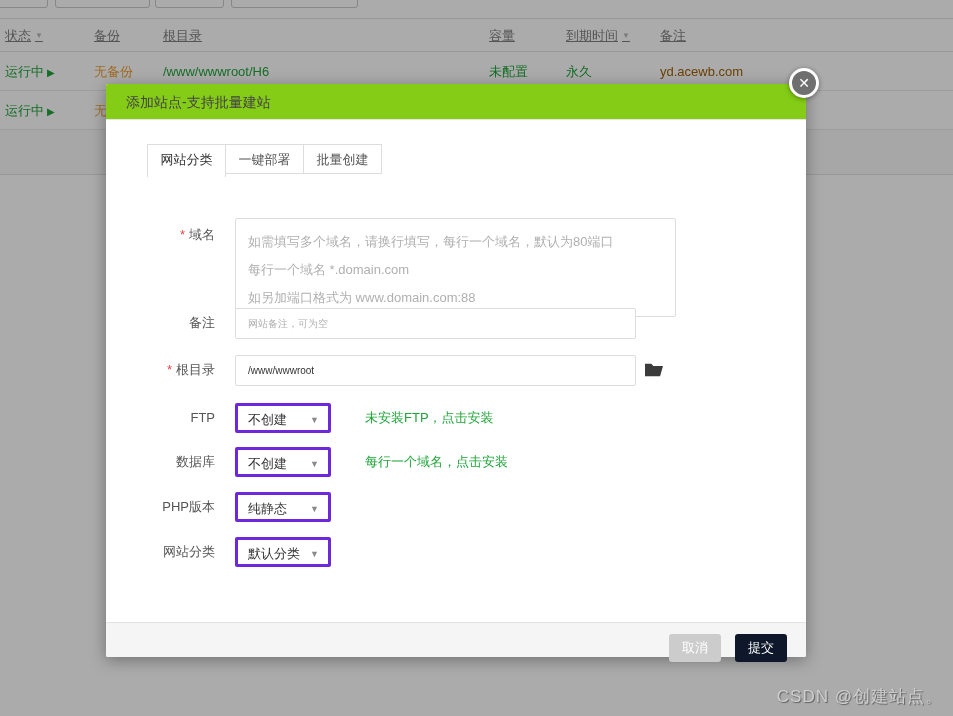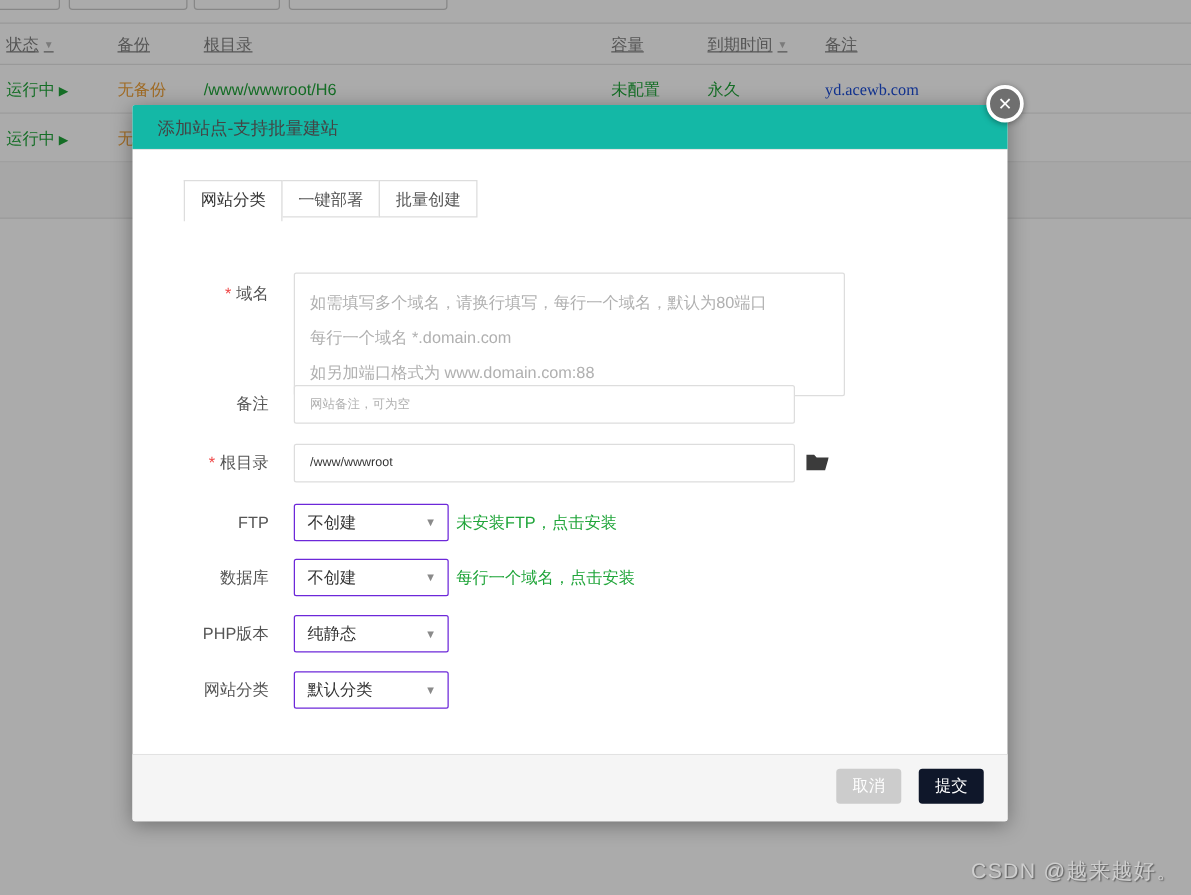--- a/index.html
+++ b/index.html
@@ -15,36 +15,36 @@
   .stub4 { left:231px; width:127px; }
 
   .site-table { position:absolute; left:0; top:18px; right:0; }
   .thead { position:relative; height:34px; border-top:1px solid #e5e5e5; border-bottom:1px solid #e5e5e5; }
   .thead span.h { position:absolute; top:0; line-height:34px; font-size:13px; color:#808080;text-decoration:underline; }
   .trow { position:relative; height:39px; border-bottom:1px solid #eaeaea; }
   .trow span.c { position:absolute; top:0; line-height:39px; font-size:13px; }
   .c1{left:5px;} .c2{left:94px;} .c3{left:163px;} .c4{left:489px;} .c5{left:566px;} .c6{left:660px;}
   .green { color:#20a53a; }
   .orange { color:#efa037; }
-  .dark { color:#1d4ed8;font-family:Liberation Serif, serif; }
+  .dark { color:#a16207; }
   .play { font-size:10px; margin-left:3px; }
   .sort-caret { font-size:8px; color:#b8b8b8; margin-left:4px; vertical-align:2px; }
   .tfoot-band { position:relative; height:45px; background:#fafafa; border-bottom:1px solid #e5e5e5; }
 
   
   .overlay { position:absolute; inset:0; background:rgba(0,0,0,0.33); z-index:5; }
 
   
   .watermark { position:absolute; right:10px; bottom:8px; z-index:6; font-size:17px; color:#cecece;
                text-shadow:1px 1px 1px rgba(0,0,0,0.45); letter-spacing:1px; }
 
   
   .modal { position:absolute; left:106px; top:84px; width:700px; height:573px; background:#fff; z-index:10;
            border-radius:2px; box-shadow:0 3px 16px rgba(0,0,0,0.35); }
-  .m-header { position:absolute; left:0; top:0; right:0; height:36px; background:#14b8a6;
+  .m-header { position:absolute; left:0; top:0; right:0; height:36px; background:#84cc16;
               border-bottom:1px solid #e5e5e5; border-radius:2px 2px 0 0; }
   .m-title { line-height:36px; padding-left:20px; font-size:14px; color:#444; }
   .m-close { position:absolute; left:683px; top:-16px; width:30px; height:30px; border-radius:50%;
              background:#6f6f6f; border:3px solid #fff; box-shadow:0 1px 5px rgba(0,0,0,0.4);
              color:#fff; font-size:14px; font-weight:bold; text-align:center; line-height:24px; cursor:pointer; }
 
   .tabs { position:absolute; left:41px; top:60px; height:33px; display:flex; }
   .tab { width:79px; height:30px; line-height:30px; text-align:center; font-size:13px; color:#555;
          background:#fff; border:1px solid #ddd; margin-left:-1px; cursor:pointer; }
   .tab:first-child { margin-left:0; }
@@ -67,27 +67,27 @@
   .row-root { top:271px; height:30px; }
   .text-input { width:401px; height:31px; border:1px solid #ddd; border-radius:2px; font-family:inherit;
                 font-size:10px; padding:0 12px; color:#333; }
   .text-input::placeholder { color:#b0b0b0; }
   .folder-btn { position:absolute; left:539px; top:6px; width:18px; height:18px; cursor:pointer; }
 
   .row-ftp { top:319px; height:30px; }
   .row-db  { top:363px; height:30px; }
   .row-php { top:408px; height:30px; }
   .row-cat { top:453px; height:30px; }
-  .sel { position:absolute; left:129px; top:0; width:124px; height:30px; border:1px solid #6d28d9;
+  .sel { position:absolute; left:129px; top:0; width:96px; height:30px; border:3px solid #6d28d9;
          border-radius:2px; background:#fff; cursor:pointer; }
   .sel .sel-text { display:block; line-height:28px; padding-left:10px; font-size:13px; color:#333; }
   .sel .sel-caret { position:absolute; right:9px; top:0; line-height:28px; font-size:9px; color:#8a8a8a; }
   .hint { position:absolute; left:259px; top:0; line-height:30px; font-size:13px; color:#20a53a; cursor:pointer; }
 
-  .m-footer { position:absolute; left:0; bottom:0; right:0; height:54px; background:#f5f5f5;
+  .m-footer { position:absolute; left:0; bottom:0; right:0; height:35px; background:#f5f5f5;
               border-top:1px solid #e2e2e2; border-radius:0 0 2px 2px; }
   .btns { position:absolute; right:19px; top:11px; display:flex; gap:14px; }
   .btn { height:28px; padding:0 13px; border:none; border-radius:3px; font-family:inherit; font-size:13px;
          color:#fff; cursor:pointer; line-height:28px; }
   .btn-cancel { background:#cccccc; }
   .btn-submit { background:#0f172a; }
 </style>
 </head>
 <body>
 
@@ -201,13 +201,13 @@
   </div>
 
   <div class="m-footer">
     <div class="btns">
       <button class="btn btn-cancel">取消</button>
       <button class="btn btn-submit">提交</button>
     </div>
   </div>
 </div>
 
-<div class="watermark">CSDN @越来越好。</div>
+<div class="watermark">CSDN @创建站点。</div>
 
 </body></html>

